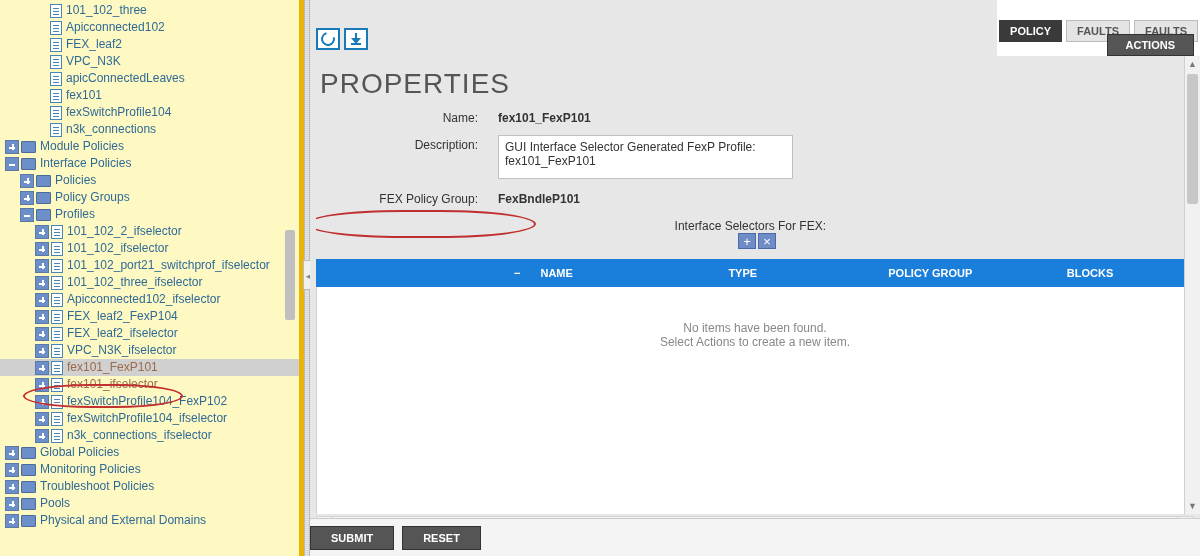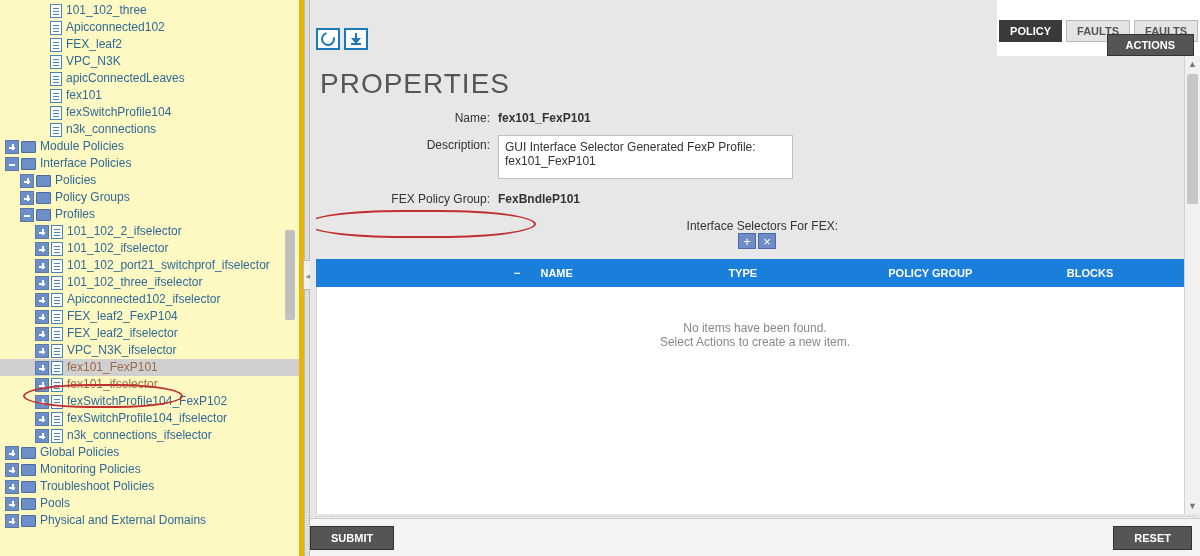--- a/index.html
+++ b/index.html
@@ -98,21 +98,21 @@
   }
 
   .panel {
     position:absolute; left:6px; right:6px; top:56px; bottom:42px;
     background:#e7e7e7; overflow:hidden;
   }
   .panel-title { font-size:28px; color:#555; letter-spacing:1px; padding:12px 4px 8px; }
 
   .form { width:100%; }
   .form-row { display:flex; align-items:flex-start; margin-bottom:10px; }
-  .form-label { width:182px; text-align:right; font-size:12px; color:#333; padding-right:8px; padding-top:3px; }
+  .form-label { width:182px; text-align:right; font-size:12px; color:#333; padding-right:20px; padding-top:3px; }
   .form-value { font-size:12px; font-weight:bold; color:#333; padding-top:3px; }
   .form-textarea {
     width:295px; height:44px; border:1px solid #c0c0c0; background:#fff;
     font-size:12px; padding:4px 6px; color:#333; resize:none;
   }
 
   .fex-sel-row { display:flex; align-items:center; position:relative;flex-direction:column; }
   .mini-btns { display:flex; gap:2px; margin-left:4px; }
   .mini {
     width:18px; height:16px; background:#6f8cc7; border:1px solid #4c6aa6;
@@ -155,21 +155,21 @@
     position:absolute; right:0; top:56px; bottom:42px; width:16px; background:#f1f1f1;
     border-left:1px solid #d0d0d0;
   }
   .vscroll .thumb { position:absolute; left:2px; right:2px; top:18px; height:130px; background:#c7c7c7; border-radius:2px; }
   .vscroll .arrU, .vscroll .arrD { position:absolute; left:0; right:0; height:16px;
     display:flex; align-items:center; justify-content:center; color:#777; font-size:9px; }
   .vscroll .arrU { top:0; } .vscroll .arrD { bottom:0; }
 
   .footer {
     position:absolute; left:0; right:0; bottom:0; height:38px; background:#f4f4f4;
-    border-top:1px solid #ccc; display:flex; justify-content:space-between; align-items:center; gap:8px; padding-right:8px;
+    border-top:1px solid #ccc; display:flex; justify-content:flex-start; align-items:center; gap:8px; padding-right:8px;
   }
   .btn {
     font-size:11px; font-weight:bold; padding:5px 20px; background:#555; color:#fff;
     border:1px solid #333;
   }
 </style>
 </head>
 <body>
 
 <div class="root">

